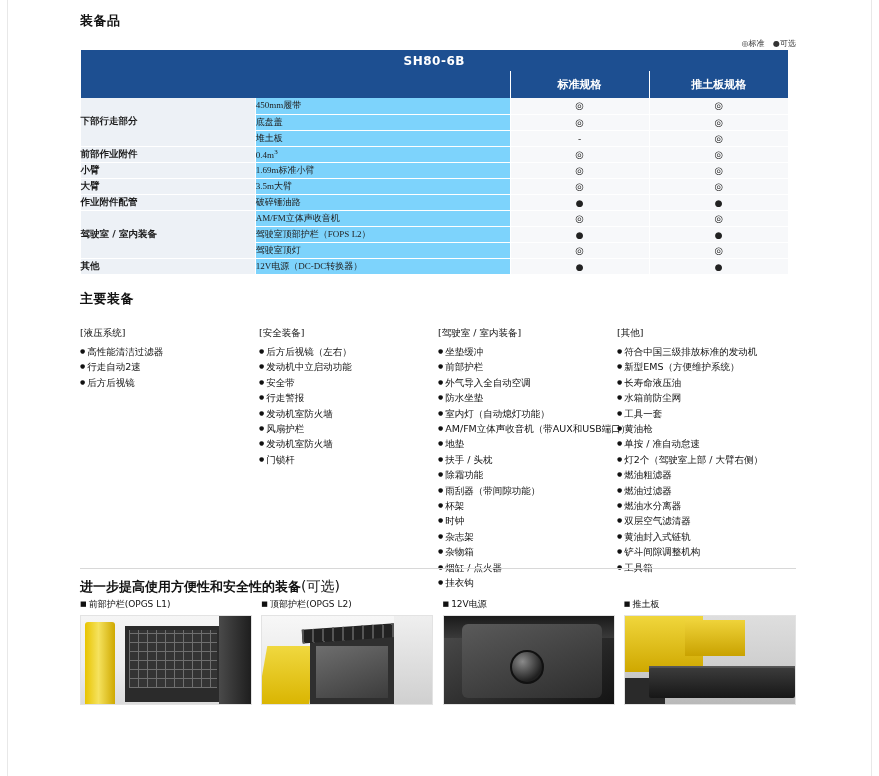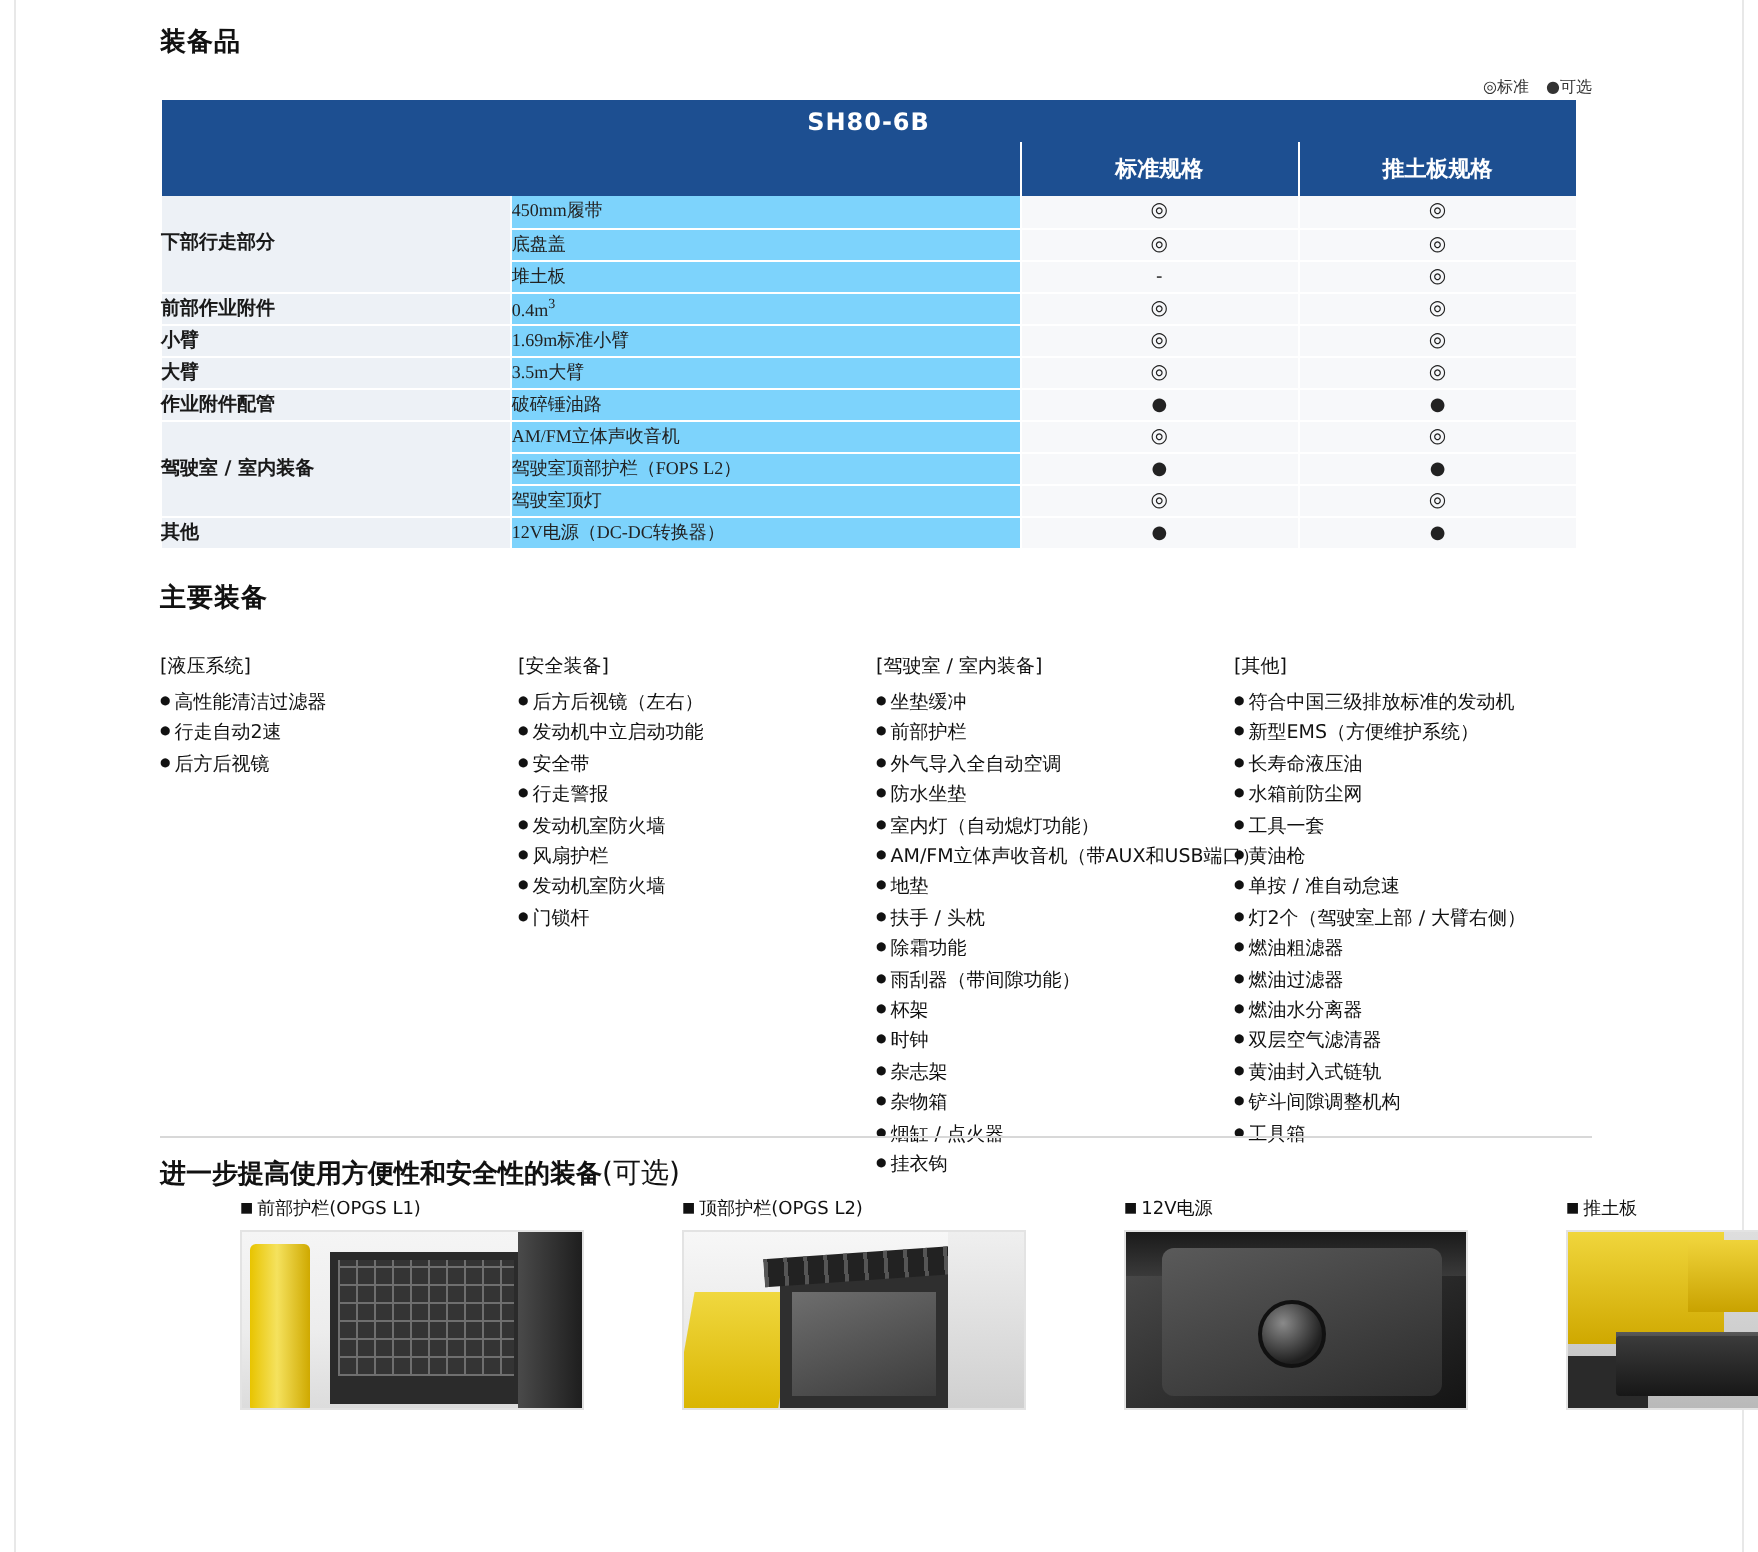--- a/index.html
+++ b/index.html
@@ -143,21 +143,21 @@
   }
   #sec3-title .sm { font-size: 14px; font-weight: normal; }
 
   .photos {
     position: absolute;
     left: 80px; top: 598px;
     width: 716px;
     display: flex;
     gap: 9px;
   }
-  .photo { width: 208px; margin-left: 40px; }
+  .photo { width: 208px; }
   .photo .cap {
     font-size: 9px; color: #111; margin-bottom: 4px; white-space: nowrap;
   }
   .photo .cap::before { content: "\25A0"; font-size: 7px; margin-right: 2px; vertical-align: 1px; }
   .thumb {
     width: 172px; height: 90px;
     border: 1px solid #e3e3e3;
     position: relative;
     overflow: hidden;
     background: #f2f2f2;

